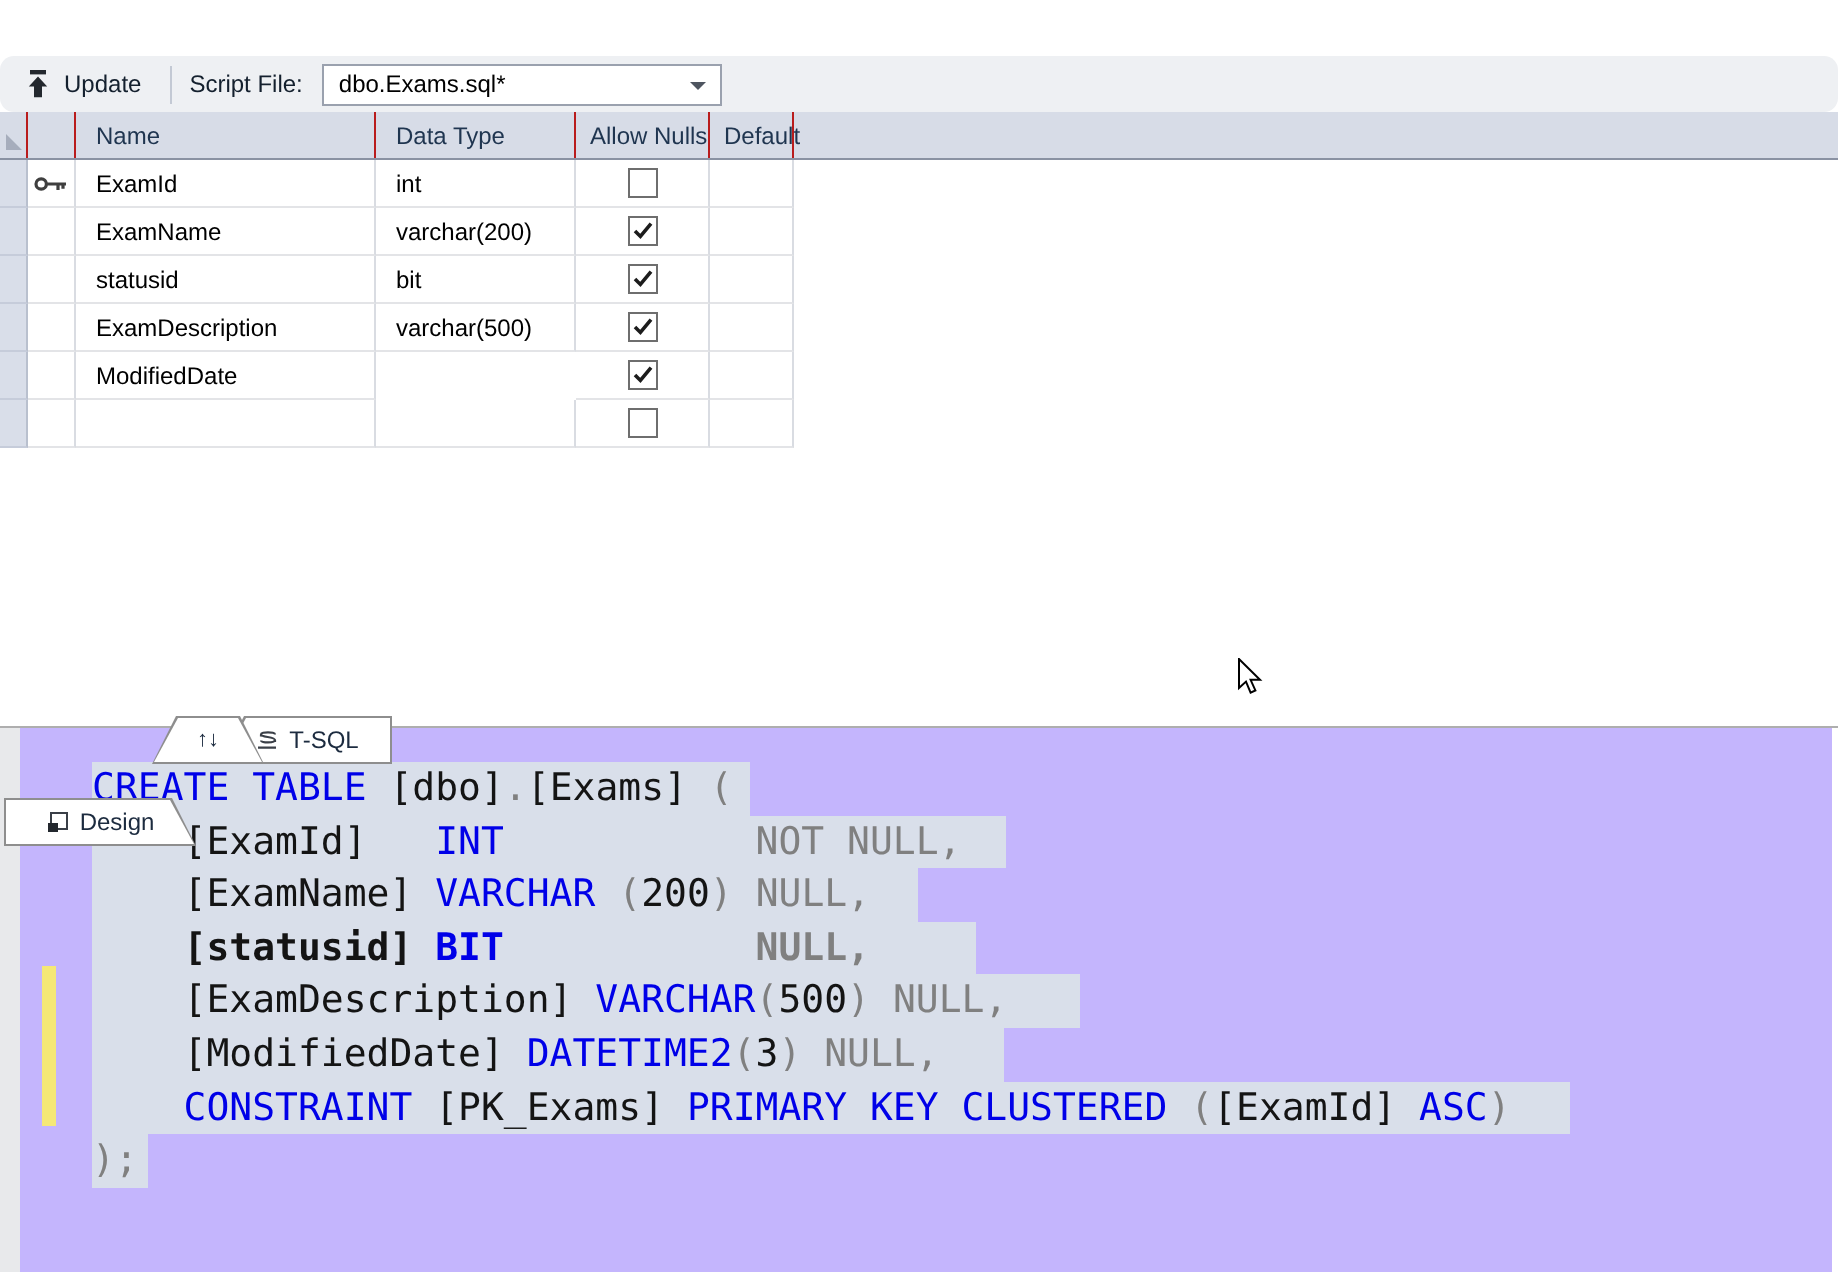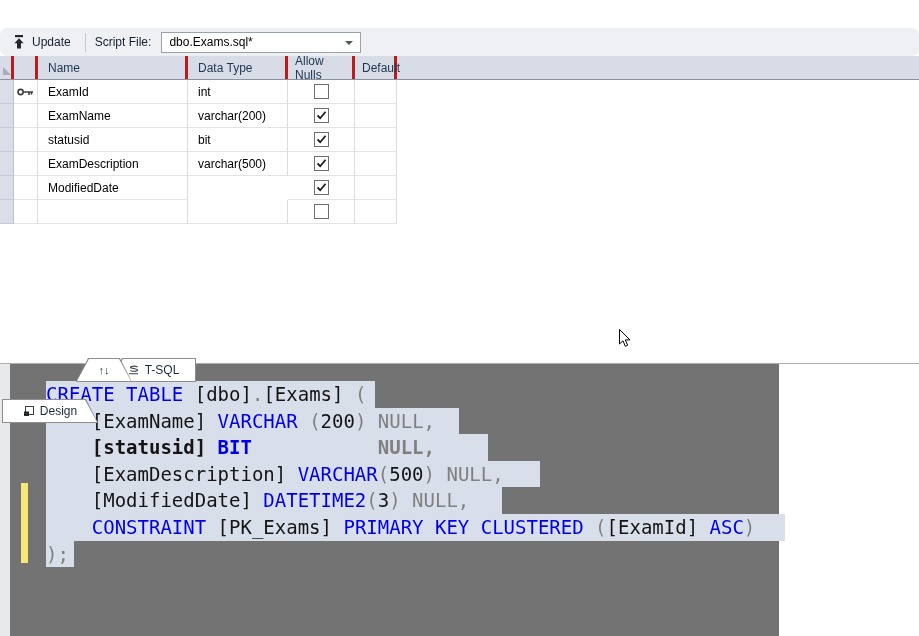--- a/index.html
+++ b/index.html
@@ -24,42 +24,42 @@
   .combo{position:relative;width:200px;height:21px;background:#ffffff;border:1px solid #9aa1ae;
          box-sizing:border-box;display:flex;align-items:center;padding-left:7px;color:#000;}
   .combo .caret{position:absolute;right:7px;top:8px;width:0;height:0;
                 border-left:4px solid transparent;border-right:4px solid transparent;
                 border-top:4px solid #4e5560;}
 
   
   .grid-header{position:absolute;left:0;top:56px;width:919px;height:24px;background:#d7dce7;
                border-bottom:1px solid #8a92a3;box-sizing:border-box;}
   .gh-cell{position:absolute;top:0;height:23px;display:flex;align-items:center;padding-left:10px;
-           box-sizing:border-box;border-right:3px solid #b91c1c;color:#1f3550;}
+           box-sizing:border-box;border-right:1px solid #b91c1c;color:#1f3550;}
   .grid-rows{position:absolute;left:0;top:0;}
   .grid-row{position:absolute;left:0;width:397px;height:28px;}
   .g-cell{position:absolute;top:0;height:24px;box-sizing:border-box;border-right:1px solid #d9dce2;
           border-bottom:1px solid #e3e4e7;display:flex;align-items:center;padding-left:10px;color:#000;background:#fff;}
   .g-ind{background:#d9dee9;border-right:1px solid #b9c0ce;border-bottom:1px solid #c6ccda;}
   .g-icon{padding-left:0;justify-content:center;}
   .chk{position:relative;width:13px;height:13px;background:#fff;border:1px solid #6e6e6e;box-sizing:content-box;}
   .hdr-tri{position:absolute;left:3px;bottom:4px;}
 
   
   .split-line{position:absolute;left:0;top:363px;width:919px;height:1px;background:#aeaeae;}
   .pane-tab{position:absolute;top:358px;height:24px;}
   .pt-outer{position:absolute;inset:0;background:#8e8e8e;}
   .pt-inner{position:absolute;inset:1px;background:#ffffff;display:flex;align-items:center;justify-content:center;
             gap:5px;color:#1c2b3f;}
   .clip-r{clip-path:polygon(0 0,calc(100% - 12px) 0,100% 100%,0 100%);}
   .clip-lr{clip-path:polygon(12px 0,calc(100% - 12px) 0,100% 100%,0 100%);}
   .clip-l{clip-path:polygon(12px 0,100% 0,100% 100%,0 100%);}
 
   
-  .editor{position:absolute;left:0;top:364px;width:779px;height:272px;background:#737373;}
+  .editor{position:absolute;left:0;top:364px;width:916px;height:272px;background:#c4b5fd;}
   .ed-margin{position:absolute;left:0;top:0;width:10px;height:272px;background:#e8e9eb;}
   .change-bar{position:absolute;left:21px;top:119px;width:7px;height:80px;background:#f5e876;}
   .code{position:absolute;left:0;top:17px;width:919px;}
   .cl{position:relative;height:26.6px;padding-left:46px;white-space:pre;
       font-family:"DejaVu Sans Mono","Liberation Mono",monospace;font-size:19px;line-height:26.6px;}
   .sel{display:inline-block;vertical-align:top;box-sizing:border-box;}
 
   
   .cursor{position:absolute;left:619px;top:329px;}
 </style>
@@ -208,20 +208,21 @@
       </span>
       <span>T-SQL</span>
     </div>
   </div>
 
   <div class="editor">
     <div class="ed-margin"></div>
     <div class="change-bar"></div>
     <div class="code">
         <div class="cl"><span class="sel" style="width: 329px; background: rgb(217, 223, 234);"><span style="color: rgb(0, 0, 232);">CREATE TABLE</span><span style="color: rgb(20, 20, 20);"> </span><span style="color: rgb(20, 20, 20);">[dbo]</span><span style="color: rgb(128, 128, 128);">.</span><span style="color: rgb(20, 20, 20);">[Exams]</span><span style="color: rgb(20, 20, 20);"> </span><span style="color: rgb(128, 128, 128);">(</span></span></div>
+        <div class="cl"><span class="sel" style="width: 457px; background: rgb(217, 223, 234);"><span style="color: rgb(20, 20, 20);">    [ExamId]   </span><span style="color: rgb(0, 0, 232);">INT</span><span style="color: rgb(20, 20, 20);">           </span><span style="color: rgb(128, 128, 128);">NOT NULL,</span></span></div>
         <div class="cl"><span class="sel" style="width: 413px; background: rgb(217, 223, 234);"><span style="color: rgb(20, 20, 20);">    [ExamName] </span><span style="color: rgb(0, 0, 232);">VARCHAR</span><span style="color: rgb(20, 20, 20);"> </span><span style="color: rgb(128, 128, 128);">(</span><span style="color: rgb(20, 20, 20);">200</span><span style="color: rgb(128, 128, 128);">)</span><span style="color: rgb(20, 20, 20);"> </span><span style="color: rgb(128, 128, 128);">NULL,</span></span></div>
         <div class="cl"><span class="sel" style="width: 442px; background: rgb(217, 223, 234); font-weight: bold;"><span style="color: rgb(20, 20, 20);">    [statusid] </span><span style="color: rgb(0, 0, 232);">BIT</span><span style="color: rgb(20, 20, 20);">           </span><span style="color: rgb(128, 128, 128);">NULL,</span></span></div>
         <div class="cl"><span class="sel" style="width: 494px; background: rgb(217, 223, 234);"><span style="color: rgb(20, 20, 20);">    [ExamDescription] </span><span style="color: rgb(0, 0, 232);">VARCHAR</span><span style="color: rgb(128, 128, 128);">(</span><span style="color: rgb(20, 20, 20);">500</span><span style="color: rgb(128, 128, 128);">)</span><span style="color: rgb(20, 20, 20);"> </span><span style="color: rgb(128, 128, 128);">NULL,</span></span></div>
         <div class="cl"><span class="sel" style="width: 456px; background: rgb(217, 223, 234);"><span style="color: rgb(20, 20, 20);">    [ModifiedDate] </span><span style="color: rgb(0, 0, 232);">DATETIME2</span><span style="color: rgb(128, 128, 128);">(</span><span style="color: rgb(20, 20, 20);">3</span><span style="color: rgb(128, 128, 128);">)</span><span style="color: rgb(20, 20, 20);"> </span><span style="color: rgb(128, 128, 128);">NULL,</span></span></div>
         <div class="cl"><span class="sel" style="width: 739px; background: rgb(217, 223, 234);"><span style="color: rgb(20, 20, 20);">    </span><span style="color: rgb(0, 0, 232);">CONSTRAINT</span><span style="color: rgb(20, 20, 20);"> [PK_Exams] </span><span style="color: rgb(0, 0, 232);">PRIMARY KEY CLUSTERED</span><span style="color: rgb(20, 20, 20);"> </span><span style="color: rgb(128, 128, 128);">(</span><span style="color: rgb(20, 20, 20);">[ExamId]</span><span style="color: rgb(20, 20, 20);"> </span><span style="color: rgb(0, 0, 232);">ASC</span><span style="color: rgb(128, 128, 128);">)</span></span></div>
         <div class="cl"><span class="sel" style="width: 28px; background: rgb(217, 223, 234);"><span style="color: rgb(128, 128, 128);">);</span></span></div>
       </div>
   </div>
 
   <div class="cursor">

